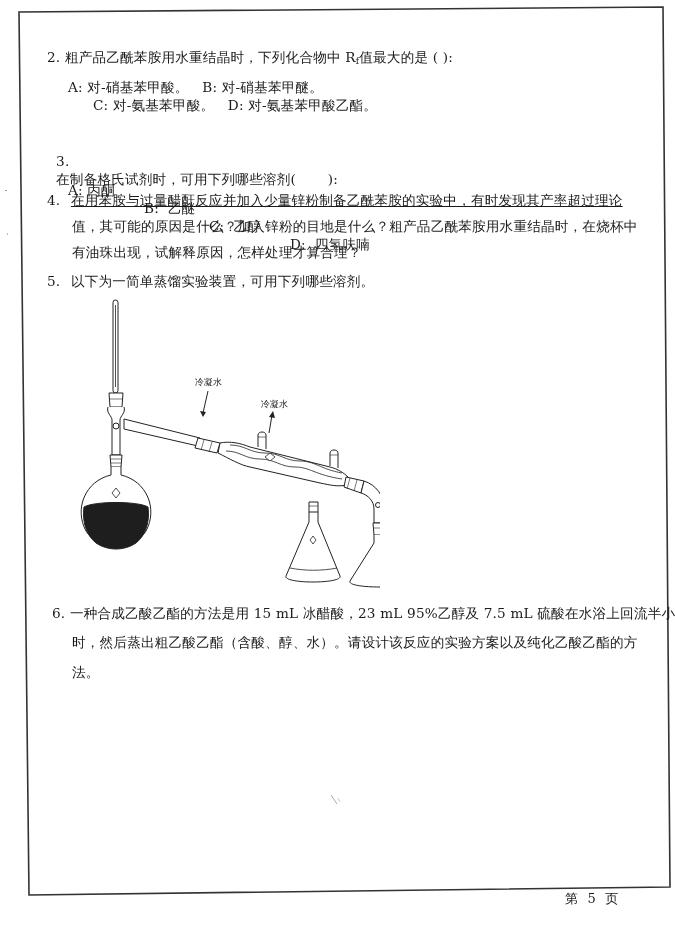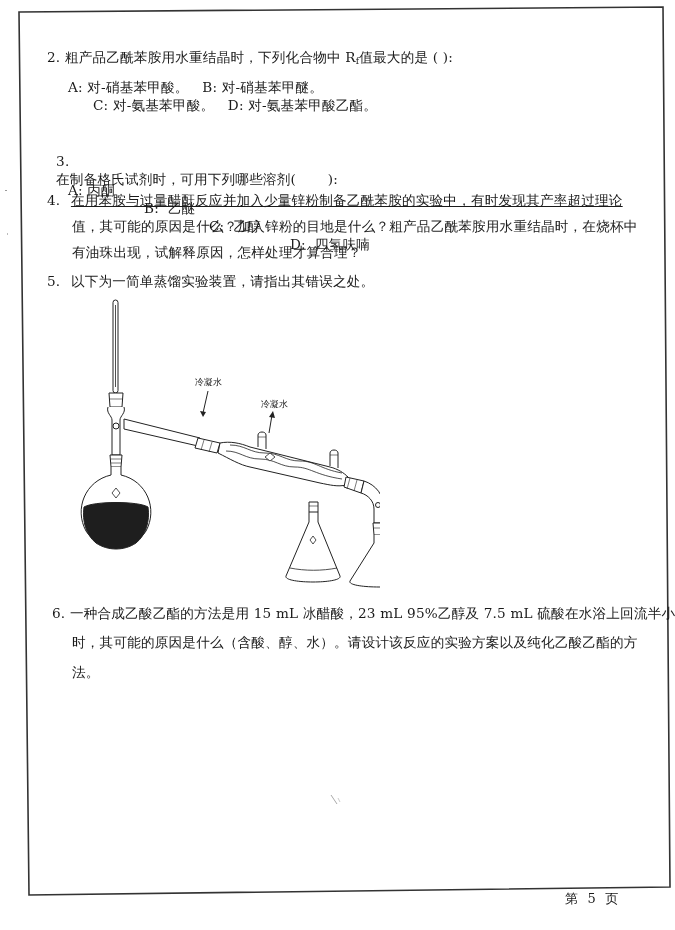--- a/index.html
+++ b/index.html
@@ -53,21 +53,21 @@
 
 <div class="line" style="left:47px; top:191px;">
   <span>4.</span>
   <span style="margin-left:6px;text-decoration:underline;">在用苯胺与过量醋酐反应并加入少量锌粉制备乙酰苯胺的实验中，有时发现其产率超过理论</span>
 </div>
 <div class="line" style="left:72px; top:217px;">值，其可能的原因是什么？加入锌粉的目地是什么？粗产品乙酰苯胺用水重结晶时，在烧杯中</div>
 <div class="line" style="left:72px; top:243px;">有油珠出现，试解释原因，怎样处理才算合理？</div>
 
 <div class="line" style="left:47px; top:272px;">
   <span>5.</span>
-  <span style="margin-left:6px;">以下为一简单蒸馏实验装置，请指出其错误之处。</span>
+  <span style="margin-left:6px;">以下为一简单蒸馏实验装置，可用下列哪些溶剂。</span>
 </div>
 
 <svg class="diagram" viewBox="0 0 300 300" width="300" height="300">
   <g fill="none" stroke="#222" stroke-width="1">
 
     <g>
       <rect x="33" y="5" width="5" height="93" rx="2.5" fill="#fff"></rect>
       <line x1="35.5" y1="10" x2="35.5" y2="92" stroke-width="0.8"></line>
       <ellipse cx="35.5" cy="138" rx="3" ry="5" fill="#222"></ellipse>
       <line x1="35" y1="98" x2="35" y2="134"></line>
@@ -145,21 +145,21 @@
     <line x1="29" y1="6" x2="38" y2="6" stroke-width="0.6"></line>
     <path d="M10,68 C25,71 42,71 57,68" stroke-width="0.8"></path>
     <path d="M30,40 L33,36 L36,40 L33,44 Z" fill="#fff" stroke-width="0.8"></path>
   </g>
 </svg>
 
 <div class="line" style="left:52px; top:604px;">
   <span>6.</span>
   <span>一种合成乙酸乙酯的方法是用 15 mL 冰醋酸，23 mL 95%乙醇及 7.5 mL 硫酸在水浴上回流半小</span>
 </div>
-<div class="line" style="left:72px; top:633px;">时，其可能的原因是什么（含酸、醇、水）。请设计该反应的实验方案以及纯化乙酸乙酯的方</div>
+<div class="line" style="left:72px; top:633px;">时，然后蒸出粗乙酸乙酯（含酸、醇、水）。请设计该反应的实验方案以及纯化乙酸乙酯的方</div>
 <div class="line" style="left:72px; top:663px;">法。</div>
 
 <div class="speck" style="left:5px; top:190px; width:2px; height:1px;"></div>
 <div class="speck" style="left:7px; top:233px; width:1px; height:2px; background:#bbb;"></div>
 <svg style="position:absolute; left:328px; top:792px;" width="20" height="20">
   <line x1="3" y1="3" x2="9" y2="12" stroke="#aaa" stroke-width="1"></line>
   <line x1="10" y1="6" x2="12" y2="10" stroke="#ccc" stroke-width="1"></line>
 </svg>
 
 <div class="footer">

